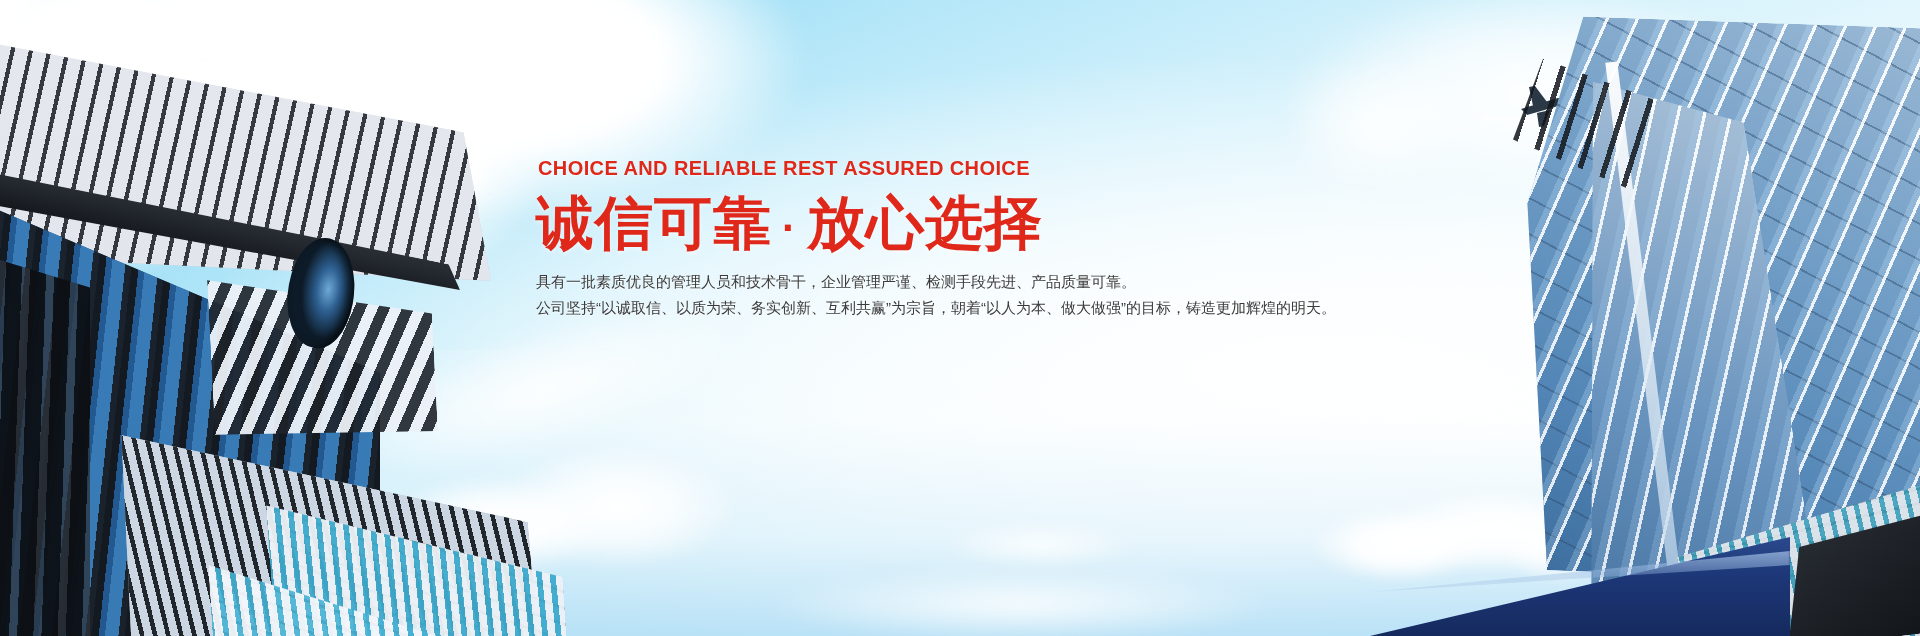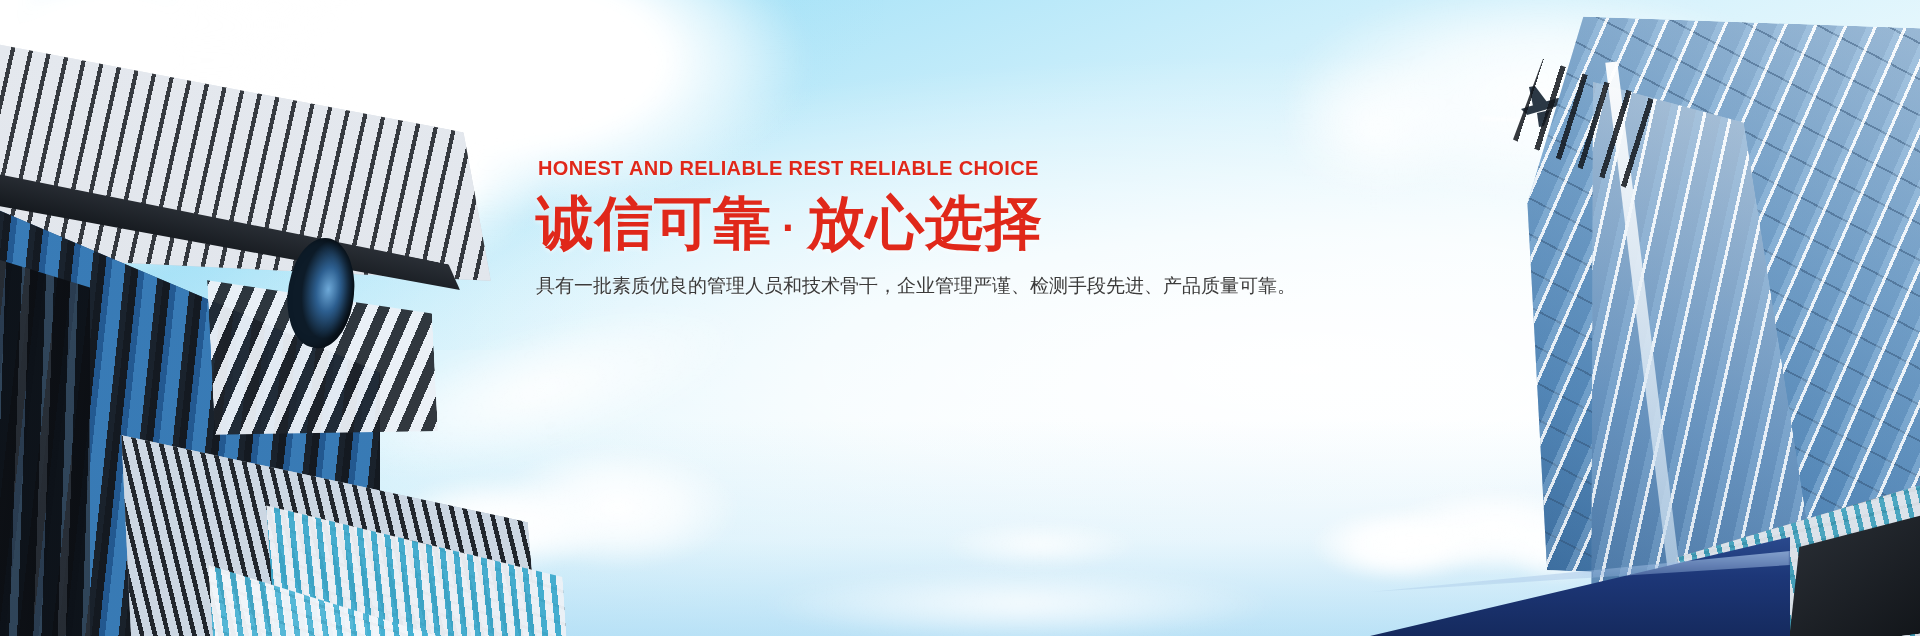--- a/index.html
+++ b/index.html
@@ -245,21 +245,21 @@
     white-space:nowrap;
     text-shadow:0 2px 4px rgba(255,255,255,.55);
   }
   .headline .dot{
     font-size:42px;
     vertical-align:middle;
     padding:0 10px;
   }
   .desc{
     color:#3b3b3b;
-    font-size:19px;
+    font-size:15px;
     line-height:1.78;
     margin:0;
     text-shadow:0 1px 1px rgba(255,255,255,.75);
   }
   .desc p{margin:0;white-space:nowrap;}
 </style>
 </head>
 <body>
 
 <div class="banner">
@@ -309,22 +309,23 @@
     <div class="br-edge"></div>
     <div class="br-caps"></div>
     <div class="br-bottom-tower"></div>
     <div class="br-dark-block"></div>
   </div>
 
   <div class="blue-band"></div>
   <div class="blue-band-hl"></div>
 
   <div class="copy">
-    <div class="eyebrow">HONEST AND RELIABLE  REST RELIABLE CHOICE</div>
+    <div class="eyebrow">CHOICE AND RELIABLE  REST ASSURED CHOICE</div>
     <div class="headline">
       <span>诚信可靠</span><span class="dot">·</span><span>放心选择</span>
     </div>
     <div class="desc">
       <p>具有一批素质优良的管理人员和技术骨干，企业管理严谨、检测手段先进、产品质量可靠。</p>
+      <p>公司坚持“以诚取信、以质为荣、务实创新、互利共赢”为宗旨，朝着“以人为本、做大做强”的目标，铸造更加辉煌的明天。</p>
     </div>
   </div>
 
 </div>
 
 </body></html>

